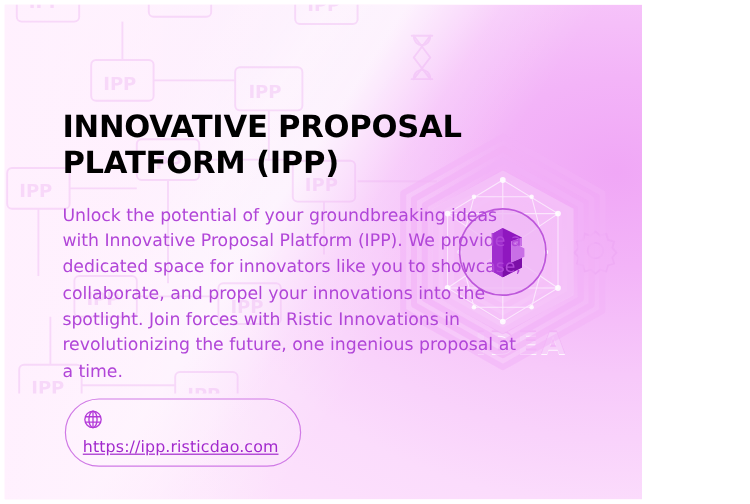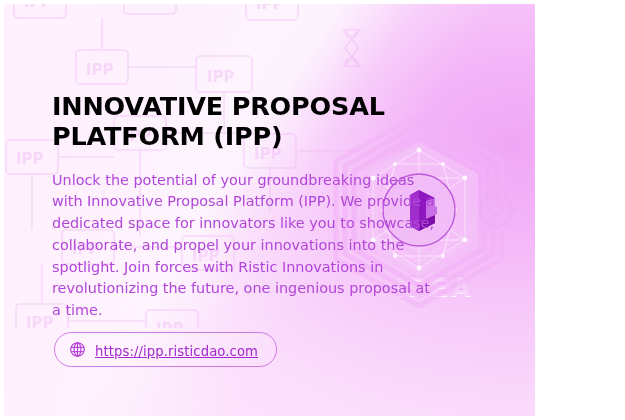--- a/index.html
+++ b/index.html
@@ -125,31 +125,32 @@
     color: #b146d8;
     max-width: 385px;
   }
 
   
   .url-pill {
     position: absolute;
     left: 50px;
     top: 328px;
     display: inline-flex;
-    align-items: flex-end;
+    align-items: flex-start;
     gap: 9px;
     padding: 8px 18px 8px 14px;
     border: 1.5px solid #d07ae6;
     border-radius: 999px;
     background: rgba(255,255,255,0.10);
     color: #a229cd;
     font-size: 13.2px;
     line-height: 1;
     white-space: nowrap;
     cursor: pointer;
+    flex-direction: column;
   }
   .url-pill .globe { width: 17px; height: 17px; flex: 0 0 auto; display:block; }
   .url-pill .url-text { letter-spacing: 0.1px; }
 </style>
 </head>
 <body>
 
 <div id="banner">
   <div id="canvas">
 

